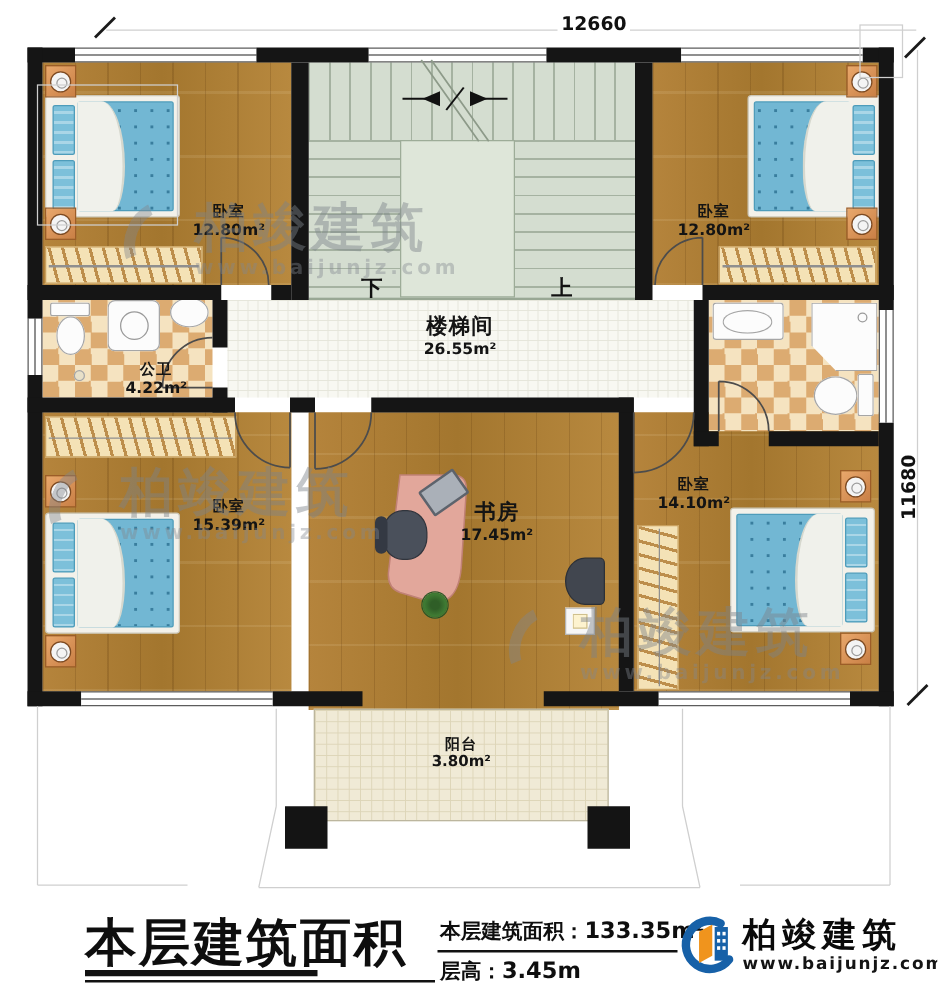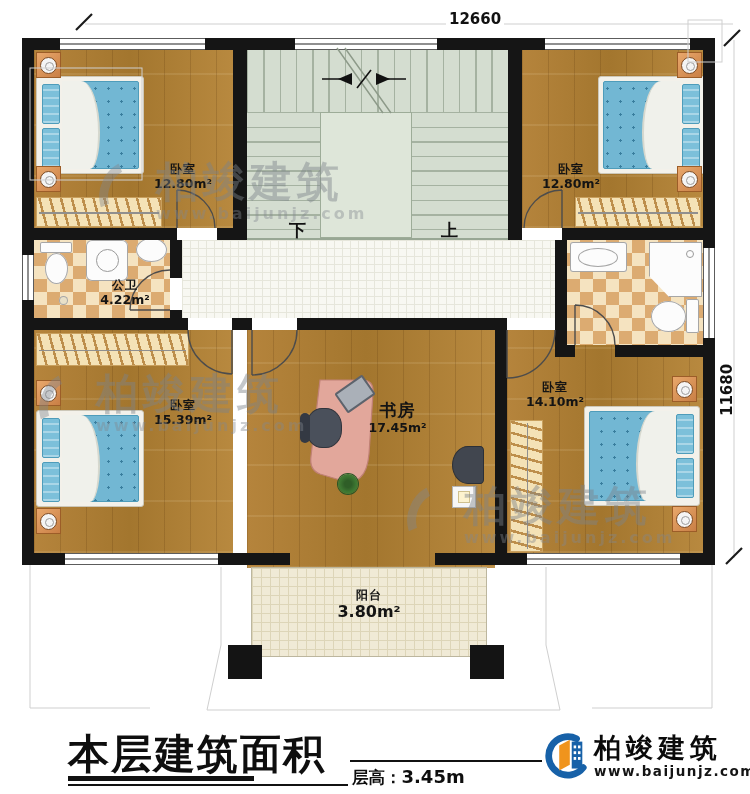--- a/index.html
+++ b/index.html
@@ -259,39 +259,43 @@
   <span class="dirlabel" style="left:441px;top:219px">上</span>
 
   <div class="room-label" style="left:128px;top:162px;width:110px">
     <div class="room-name">卧室</div>
     <div class="room-area">12.80m²</div>
   </div>
   <div class="room-label" style="left:516px;top:162px;width:110px">
     <div class="room-name">卧室</div>
     <div class="room-area">12.80m²</div>
   </div>
-  <div class="room-label" style="left:70px;top:278px;width:110px">
+  <div class="room-label" style="left:308px;top:251px;width:120px">
+    <div class="room-name" style="font-size:17px">楼梯间</div>
+    <div class="room-area">26.55m²</div>
+  </div>
+  <div class="room-label" style="left:70px;top:288px;width:110px">
     <div class="room-name">公卫</div>
     <div class="room-area">4.22m²</div>
   </div>
   <div class="room-label" style="left:128px;top:398px;width:110px">
     <div class="room-name">卧室</div>
     <div class="room-area">15.39m²</div>
   </div>
   <div class="room-label" style="left:345px;top:400px;width:105px">
     <div class="room-name" style="font-size:17px">书房</div>
     <div class="room-area">17.45m²</div>
   </div>
   <div class="room-label" style="left:500px;top:380px;width:110px">
     <div class="room-name">卧室</div>
     <div class="room-area">14.10m²</div>
   </div>
   <div class="room-label" style="left:314px;top:588px;width:110px">
     <div class="room-name">阳台</div>
-    <div class="room-area" style="font-size:16px">3.80m²</div>
+    <div class="room-area" style="font-size:12px">3.80m²</div>
   </div>
 
   <div class="wm" style="left:100px;top:160px">
     <div class="wm-logo"></div>
     <div class="wm-text">
       <span class="wm-name">柏竣建筑</span>
       <span class="wm-site">www.baijunjz.com</span>
     </div>
   </div>
   <div class="wm" style="left:40px;top:372px">
@@ -305,20 +309,23 @@
     <div class="wm-logo"></div>
     <div class="wm-text">
       <span class="wm-name">柏竣建筑</span>
       <span class="wm-site">www.baijunjz.com</span>
     </div>
   </div>
 
   <div class="title-cn">本层建筑面积</div>
   <div class="rule" style="left:68px;top:776px;width:186px;height:5px"></div>
   <div class="rule" style="left:68px;top:784px;width:280px;height:2px"></div>
+  <div class="specrow" style="left:352px;top:734px">
+    <span>本层建筑面积：</span><span style="font-size:18px">133.35m²</span>
+  </div>
   <div class="rule" style="left:350px;top:760px;width:192px;height:2px"></div>
   <div class="specrow" style="left:352px;top:766px">
     <span>层高：</span><span style="font-size:18px">3.45m</span>
   </div>
   <svg class="abs" style="left:540px;top:729px" width="50" height="56" viewBox="0 0 52 56">
     <path d="M38,9 A20,20 0 1 0 45,39" fill="none" stroke="#1761a8" stroke-width="7" stroke-linecap="round"></path>
     <polygon points="20,16 31,10 31,36 20,42" fill="#f0941d"></polygon>
     <rect x="33" y="12" width="11" height="28" fill="#1761a8"></rect>
     <g fill="#ffffff">
       <rect x="35" y="16" width="2.6" height="3"></rect>

